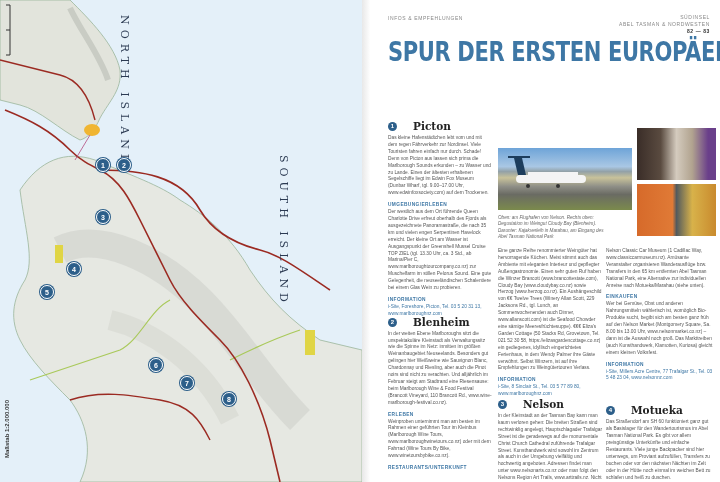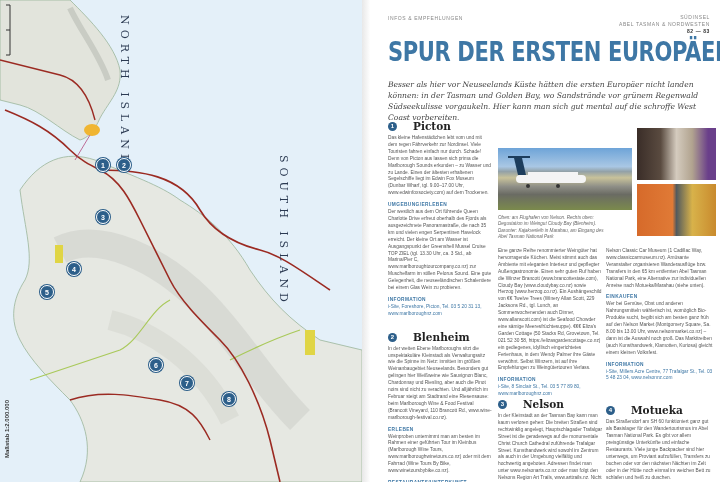--- a/index.html
+++ b/index.html
@@ -89,34 +89,33 @@
 
 <div id="page">
   <div class="kicker">INFOS &amp; EMPFEHLUNGEN</div>
   <div class="region">
     <div>SÜDINSEL</div>
     <div>ABEL TASMAN &amp; NORDWESTEN</div>
     <div class="pg">82 — 83</div>
   </div>
 
   <div class="title">SPUR DER ERSTEN EUROPÄER</div>
-  <div class="lead">Besser als hier vor Neuseelands Küste hätten die ersten Europäer nicht landen können: in der Tasman und Golden Bay, wo Sandstrände vor grünem Regenwald Südseekulisse vorgaukeln. Hier kann man sich gut mental auf die schroffe West Coast vorbereiten.</div>
 
   <div class="col c1">
     <div class="sec-head">
       <span class="num">1</span>
       <span>Picton</span>
     </div>
     <p>Das kleine Hafenstädtchen lebt vom und mit dem regen Fährverkehr zur Nordinsel. Viele Touristen fahren einfach nur durch. Schade! Denn von Picton aus lassen sich prima die Marlborough Sounds erkunden – zu Wasser und zu Lande. Eines der ältesten erhaltenen Segelschiffe liegt im Edwin Fox Museum (Dunbar Wharf, tgl. 9.00–17.00 Uhr, www.edwinfoxsociety.com) auf dem Trockenen.</p>
     <div class="sub">UMGEBUNG/ERLEBEN</div>
     <p>Der westlich aus dem Ort führende Queen Charlotte Drive erfreut oberhalb des Fjords als ausgezeichnete Panoramastraße, die nach 35 km und vielen engen Serpentinen Havelock erreicht. Der kleine Ort am Wasser ist Ausgangspunkt der Greenshell Mussel Cruise TOP ZIEL (tgl. 13.30 Uhr, ca. 3 Std., ab Marina/Pier C, www.marlboroughtourcompany.co.nz) zur Muschelfarm im stillen Pelorus Sound. Eine gute Gelegenheit, die neuseeländischen Schalentiere bei einem Glas Wein zu probieren.</p>
     <div class="sub">INFORMATION</div>
     <p class="info">i-Site, Foreshore, Picton, Tel. 03 5 20 31 13, www.marlboroughnz.com</p>
 
-    <div class="sec-head" style="margin-top:15px;">
+    <div class="sec-head" style="margin-top:0;">
       <span class="num">2</span>
       <span>Blenheim</span>
     </div>
     <p>In der weiten Ebene Marlboroughs sitzt die unspektakuläre Kleinstadt als Verwaltungssitz wie die Spinne im Netz: inmitten im größten Weinanbaugebiet Neuseelands. Besonders gut gelingen hier Weißweine wie Sauvignon Blanc, Chardonnay und Riesling, aber auch die Pinot noirs sind nicht zu verachten. Und alljährlich im Februar steigt am Stadtrand eine Riesensause: beim Marlborough Wine &amp; Food Festival (Brancott Vineyard, 110 Brancott Rd., www.wine-marlborough-festival.co.nz).</p>
     <div class="sub">ERLEBEN</div>
     <p>Weinproben unternimmt man am besten im Rahmen einer geführten Tour im Kleinbus (Marlborough Wine Tours, www.marlboroughwinetours.co.nz) oder mit dem Fahrrad (Wine Tours By Bike, www.winetoursbybike.co.nz).</p>
     <div class="sub">RESTAURANTS/UNTERKUNFT</div>
   </div>
 
   <div class="photo" style="left:124px;top:148px;width:134px;height:62px;background:linear-gradient(180deg,#6ea4d8 0%,#a9c7e4 30%,#93a1a7 38%,#c8c29a 48%,#8f8f87 62%,#6a6b63 75%,#7b8a4c 100%);">

